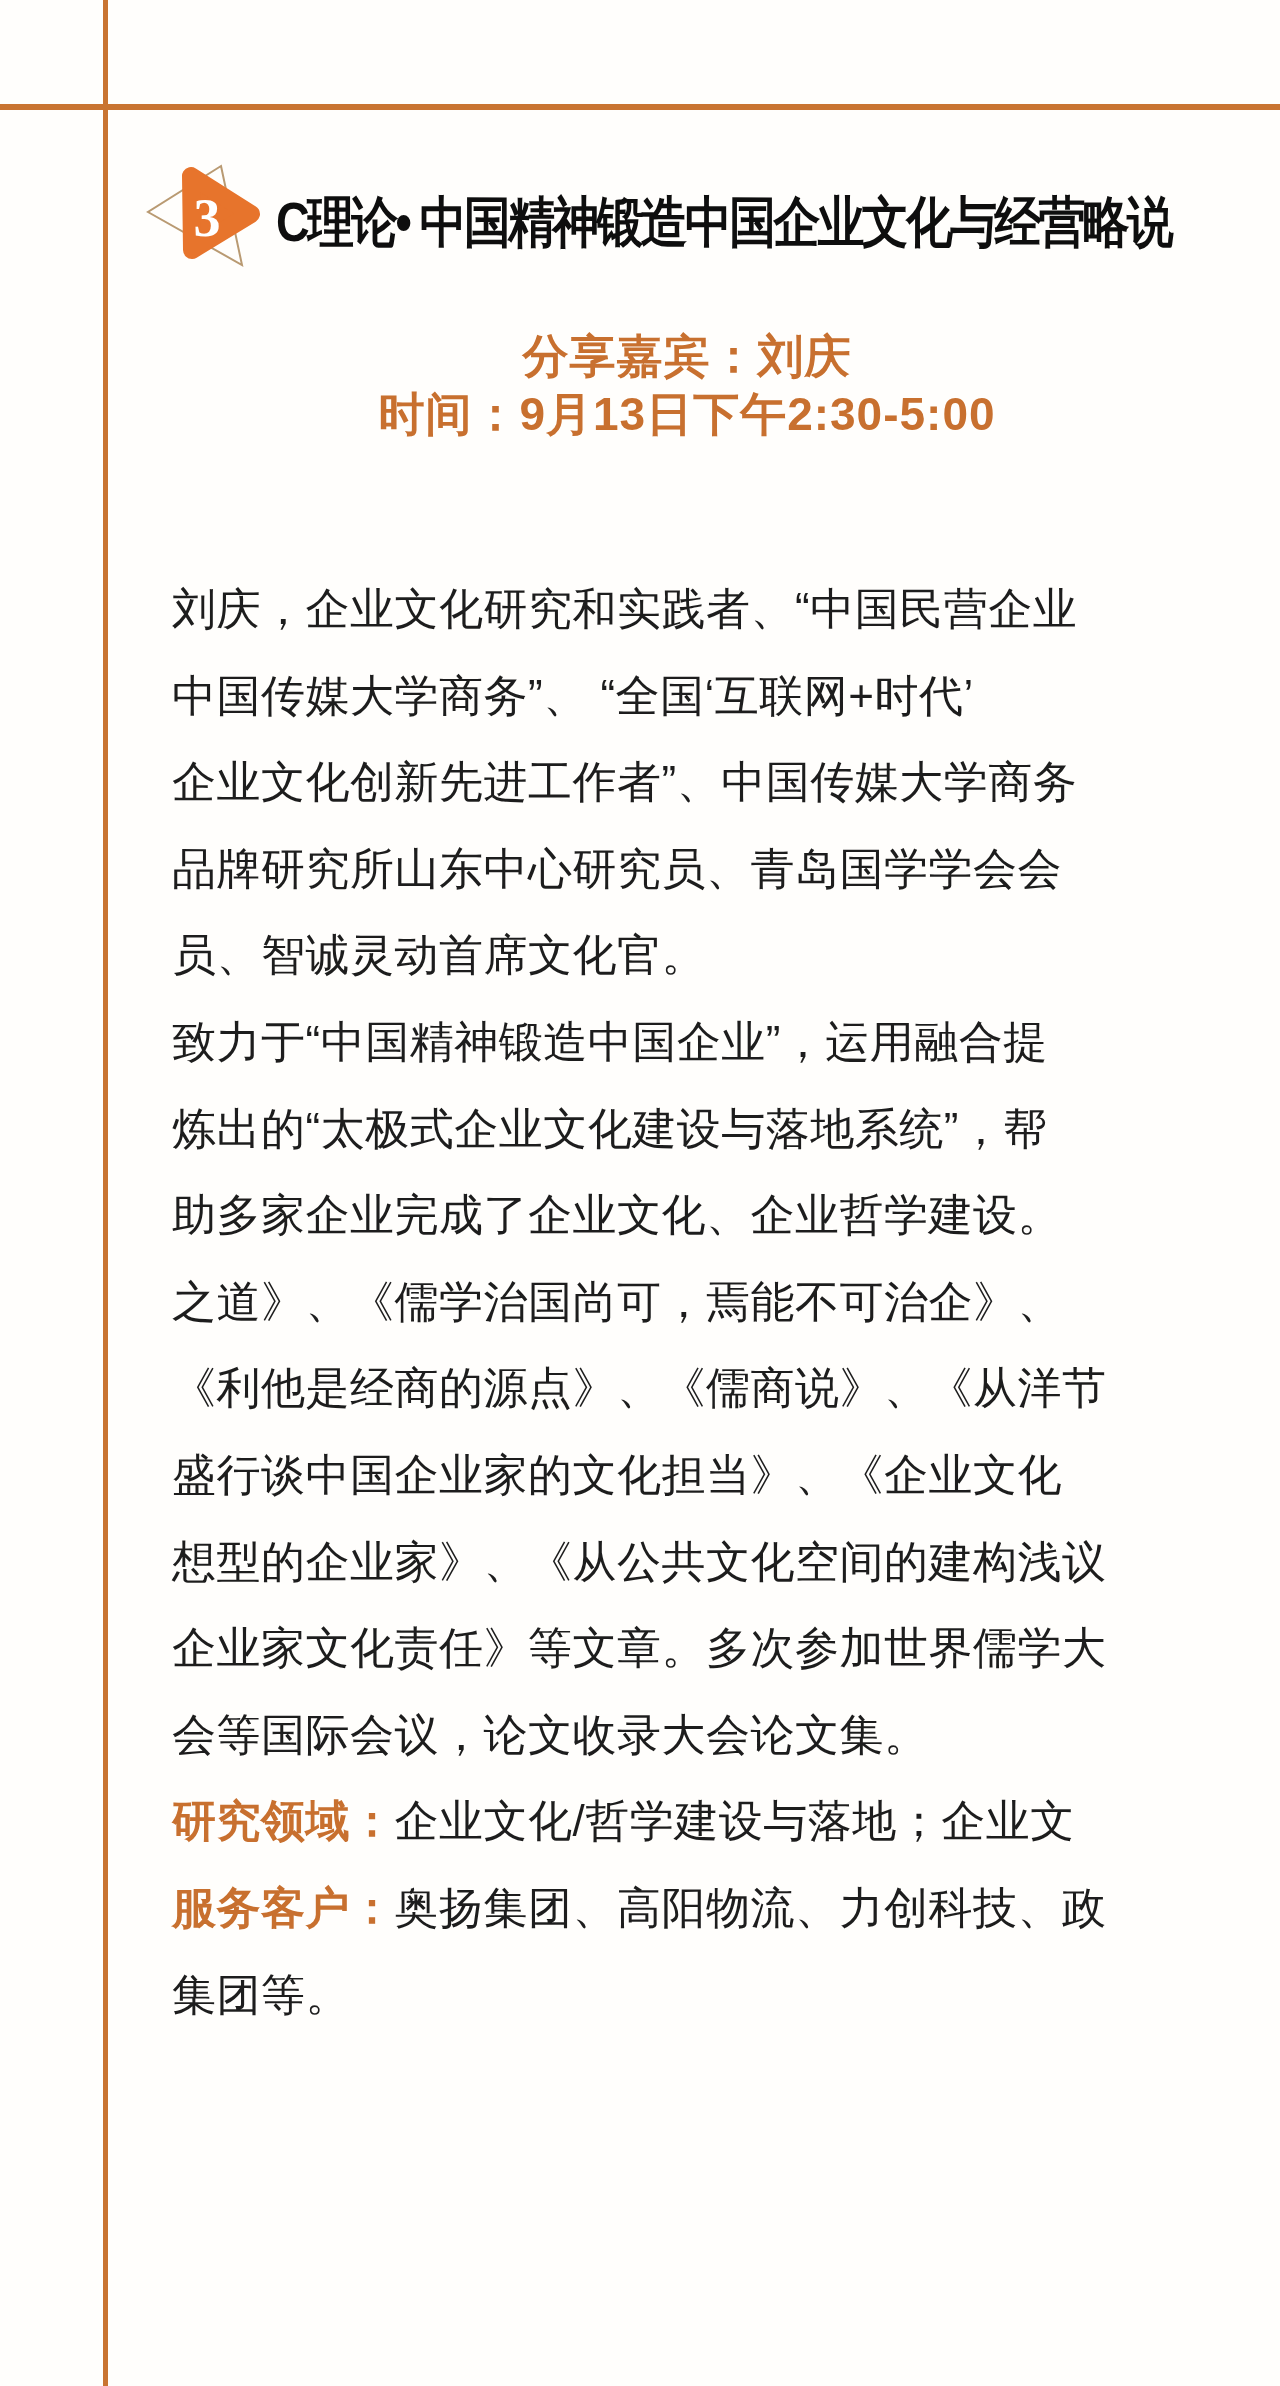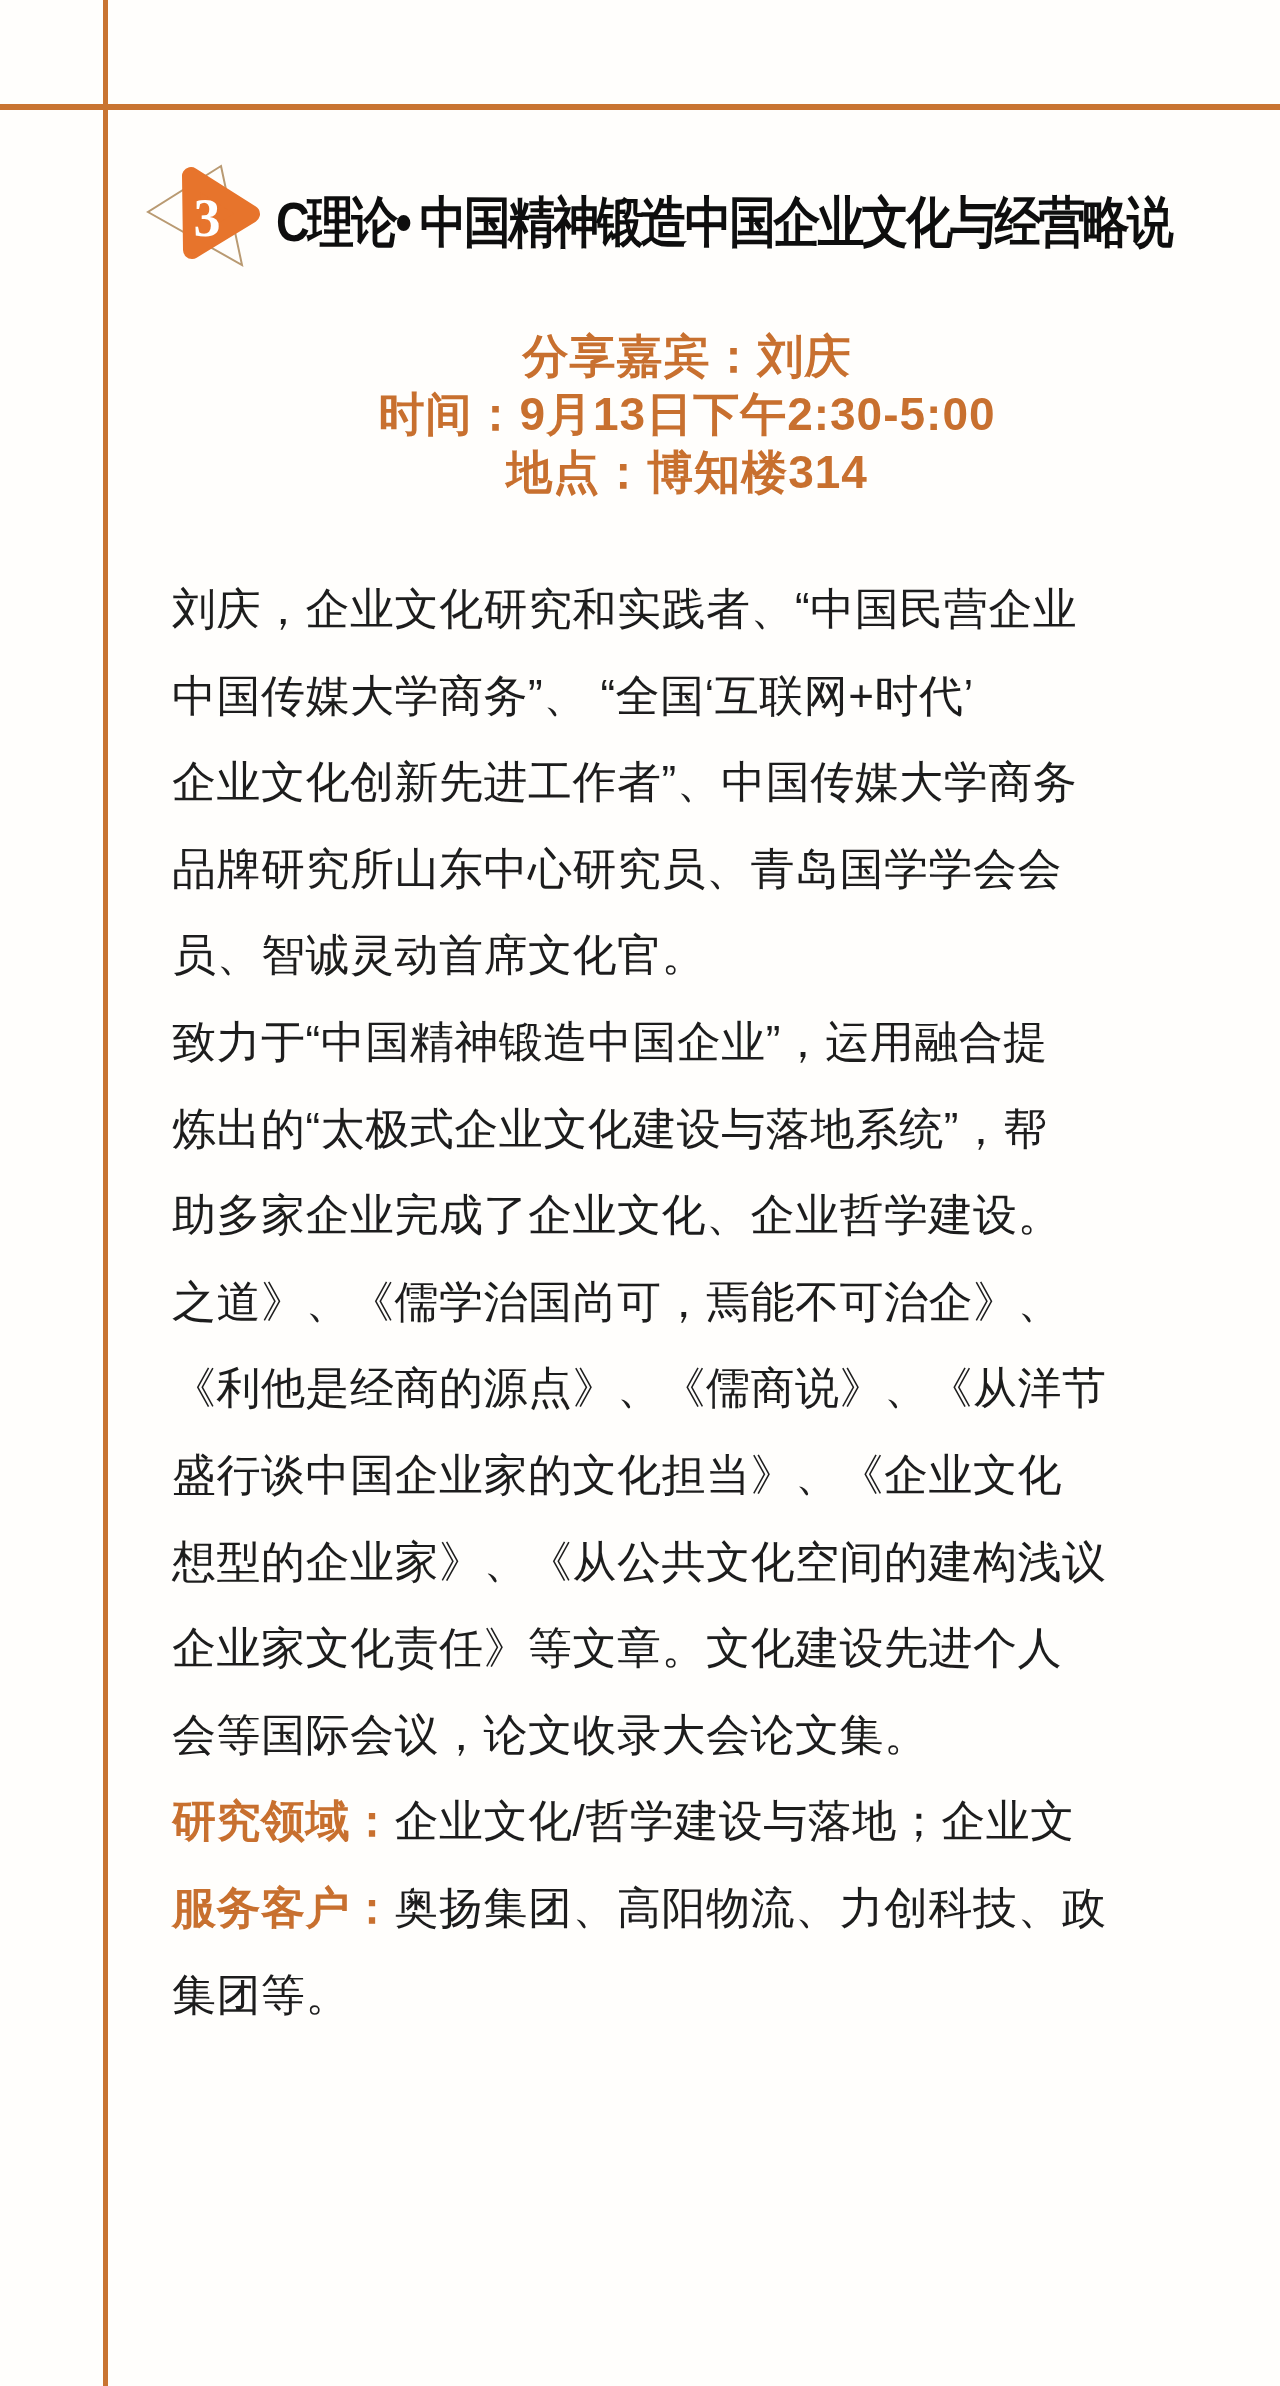--- a/index.html
+++ b/index.html
@@ -55,36 +55,35 @@
       <polygon points="46,16 47,90 106,54" style="fill:var(--triangle-fill,#E7742C);stroke:var(--triangle-fill,#E7742C);stroke-width:18;stroke-linejoin:round;"></polygon>
       <text x="62" y="76" text-anchor="middle" style="font-family:'Liberation Serif',serif;font-size:54px;font-weight:bold;fill:var(--badge-number-color,#FFFFFF);">3</text>
     </svg>
   </div>
 
   <h1 class="title">C理论• 中国精神锻造中国企业文化与经营略说</h1>
 
   <div class="info">
     <div class="iline">分享嘉宾：刘庆</div>
     <div class="iline">时间：9月13日下午2:30-5:00</div>
-    <div class="iline">地点：博知楼314</div>
   </div>
 
   <div class="bio">
       <div class="bline"><span>刘庆，企业文化研究和实践者、“中国民营企业</span></div>
       <div class="bline"><span>中国传媒大学商务”、 “全国‘互联网+时代’</span></div>
       <div class="bline"><span>企业文化创新先进工作者”、中国传媒大学商务</span></div>
       <div class="bline"><span>品牌研究所山东中心研究员、青岛国学学会会</span></div>
       <div class="bline"><span>员、智诚灵动首席文化官。</span></div>
       <div class="bline"><span>致力于“中国精神锻造中国企业”，运用融合提</span></div>
       <div class="bline"><span>炼出的“太极式企业文化建设与落地系统”，帮</span></div>
       <div class="bline"><span>助多家企业完成了企业文化、企业哲学建设。</span></div>
       <div class="bline"><span>之道》、《儒学治国尚可，焉能不可治企》、</span></div>
       <div class="bline"><span>《利他是经商的源点》、《儒商说》、《从洋节</span></div>
       <div class="bline"><span>盛行谈中国企业家的文化担当》、《企业文化</span></div>
       <div class="bline"><span>想型的企业家》、《从公共文化空间的建构浅议</span></div>
-      <div class="bline"><span>企业家文化责任》等文章。文化建设先进个人</span></div>
+      <div class="bline"><span>企业家文化责任》等文章。多次参加世界儒学大</span></div>
       <div class="bline"><span>会等国际会议，论文收录大会论文集。</span></div>
       <div class="bline"><span class="lbl">研究领域：</span><span>企业文化/哲学建设与落地；企业文</span></div>
       <div class="bline"><span class="lbl">服务客户：</span><span>奥扬集团、高阳物流、力创科技、政</span></div>
       <div class="bline"><span>集团等。</span></div>
     </div>
 
 </div>
 
 </body></html>

